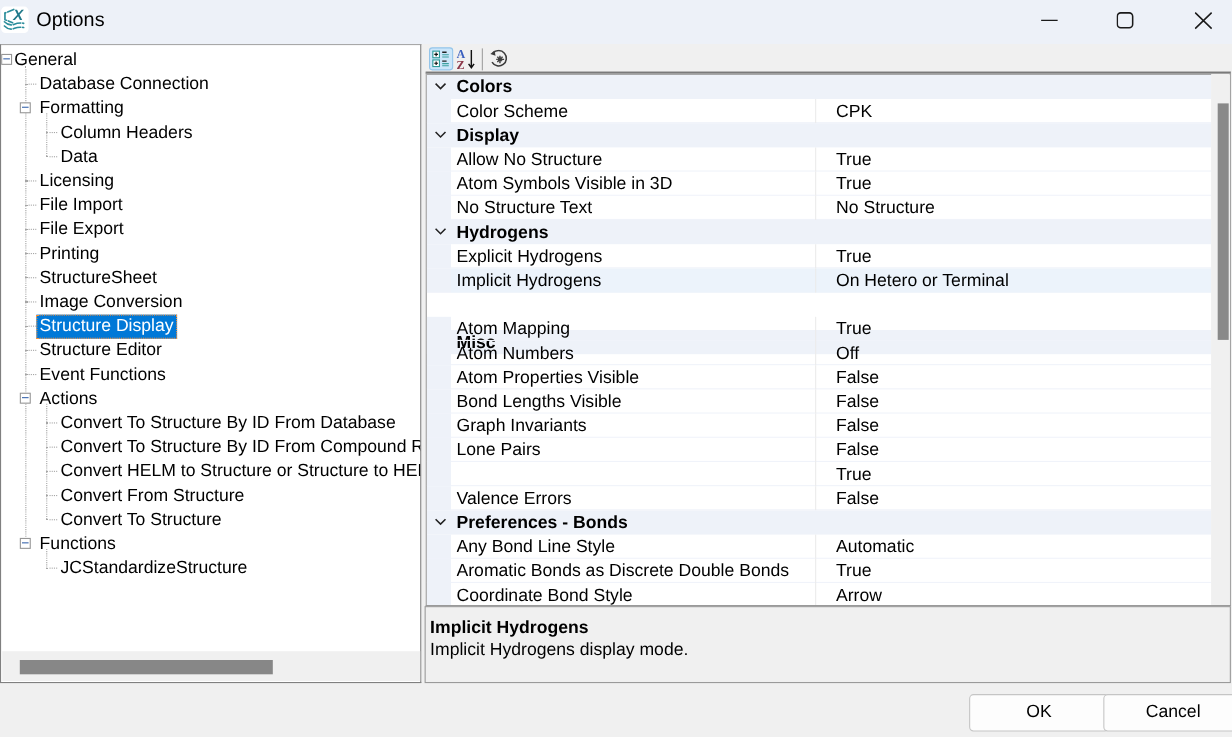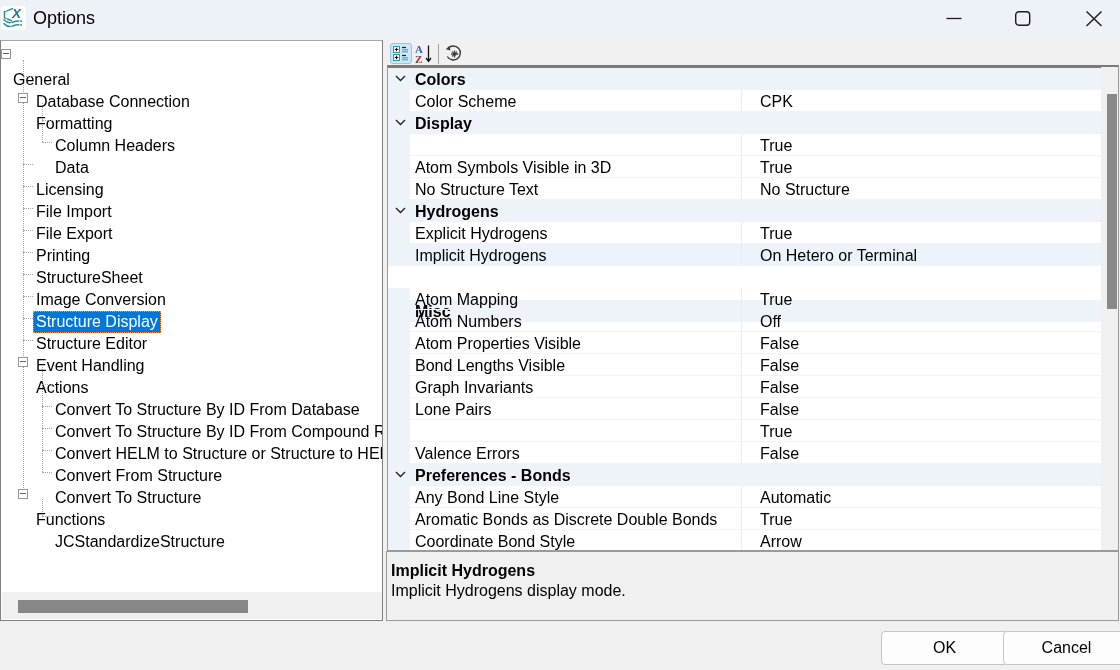--- a/index.html
+++ b/index.html
@@ -8,21 +8,21 @@
   .abs { position:absolute; }
 
   
   #titlebar { left:0; top:0; width:1120px; height:40px; background:#edf1f8; }
   #appicon { left:1px; top:6px; width:25px; height:24px; background:#fff; border-radius:4px; }
   #apptitle { left:33px; top:8px; font-size:18px; }
   .capbtn { stroke:#1b1b1b; fill:none; }
 
   
   #tree { left:0; top:40px; width:383px; height:581px; background:#fff; border:1px solid #808080; border-top:1px solid #a8a8a8; overflow:hidden; }
-  .trow { position:absolute; height:22px; line-height:23px; white-space:nowrap;margin-top:25px; }
+  .trow { position:absolute; height:22px; line-height:23px; white-space:nowrap; }
   .tsel { background:#0078d7; color:#fff; border:1px dotted #ff9033; padding:0 2px; margin-left:-3px; height:22px; display:inline-block; line-height:20px; }
   .dotv { position:absolute; width:0; border-left:1px dotted #a5a5a5; }
   .doth { position:absolute; height:0; border-top:1px dotted #a5a5a5; }
   .pbox { position:absolute; width:10px; height:10px; background:#fff; border:1px solid #969696; }
   .pbox::after { content:""; position:absolute; left:1px; top:3px; width:6px; height:1px; background:#3a66ad; }
   #htrack { left:1px; bottom:1px; width:381px; height:27px; background:#f0f0f0; }
   #hthumb { left:16px; top:8px; width:230px; height:13px; background:#878787; position:absolute; }
 
   
   #btncat { left:390px; top:43px; width:22px; height:21px; background:#cce6fa; border:1px solid #94c5ea; border-radius:3px; }
@@ -104,21 +104,21 @@
       <div class="trow" style="left:35px; top:178px;">Printing</div>
       <div class="doth" style="left:22px; top:211px; width:10px;"></div>
       <div class="trow" style="left:35px; top:200px;">StructureSheet</div>
       <div class="doth" style="left:22px; top:233px; width:10px;"></div>
       <div class="trow" style="left:35px; top:222px;">Image Conversion</div>
       <div class="doth" style="left:22px; top:255px; width:10px;"></div>
       <div class="trow" style="left:35px; top:244px;"><span class="tsel">Structure Display</span></div>
       <div class="doth" style="left:22px; top:277px; width:10px;"></div>
       <div class="trow" style="left:35px; top:266px;">Structure Editor</div>
       <div class="doth" style="left:22px; top:299px; width:10px;"></div>
-      <div class="trow" style="left:35px; top:288px;">Event Handling</div>
+      <div class="trow" style="left:35px; top:288px;">Event Functions</div>
       <div class="pbox" style="left:17px; top:316px;"></div>
       <div class="trow" style="left:35px; top:310px;">Actions</div>
       <div class="doth" style="left:41px; top:343px; width:10px;"></div>
       <div class="trow" style="left:54px; top:332px;">Convert To Structure By ID From Database</div>
       <div class="doth" style="left:41px; top:365px; width:10px;"></div>
       <div class="trow" style="left:54px; top:354px;">Convert To Structure By ID From Compound Registry</div>
       <div class="doth" style="left:41px; top:387px; width:10px;"></div>
       <div class="trow" style="left:54px; top:376px;">Convert HELM to Structure or Structure to HELM</div>
       <div class="doth" style="left:41px; top:409px; width:10px;"></div>
       <div class="trow" style="left:54px; top:398px;">Convert From Structure</div>
@@ -181,20 +181,21 @@
       <div class="gv">CPK</div>
       </div>
       <div class="grow gcat" style="top:45px;">
       <svg class="chev" width="11" height="7">
           <path d="M1 1 L5.5 5.5 L10 1" stroke="#222" stroke-width="1.4" fill="none"></path>
         </svg>
       <span class="gl">Display</span>
       </div>
       <div class="grow gitem" style="top:67px;">
       <div class="gmargin"></div>
+      <div class="gl">Allow No Structure</div>
       <div class="gdiv"></div>
       <div class="gv">True</div>
       </div>
       <div class="grow gitem" style="top:89px;">
       <div class="gmargin"></div>
       <div class="gl">Atom Symbols Visible in 3D</div>
       <div class="gdiv"></div>
       <div class="gv">True</div>
       </div>
       <div class="grow gitem" style="top:111px;">

